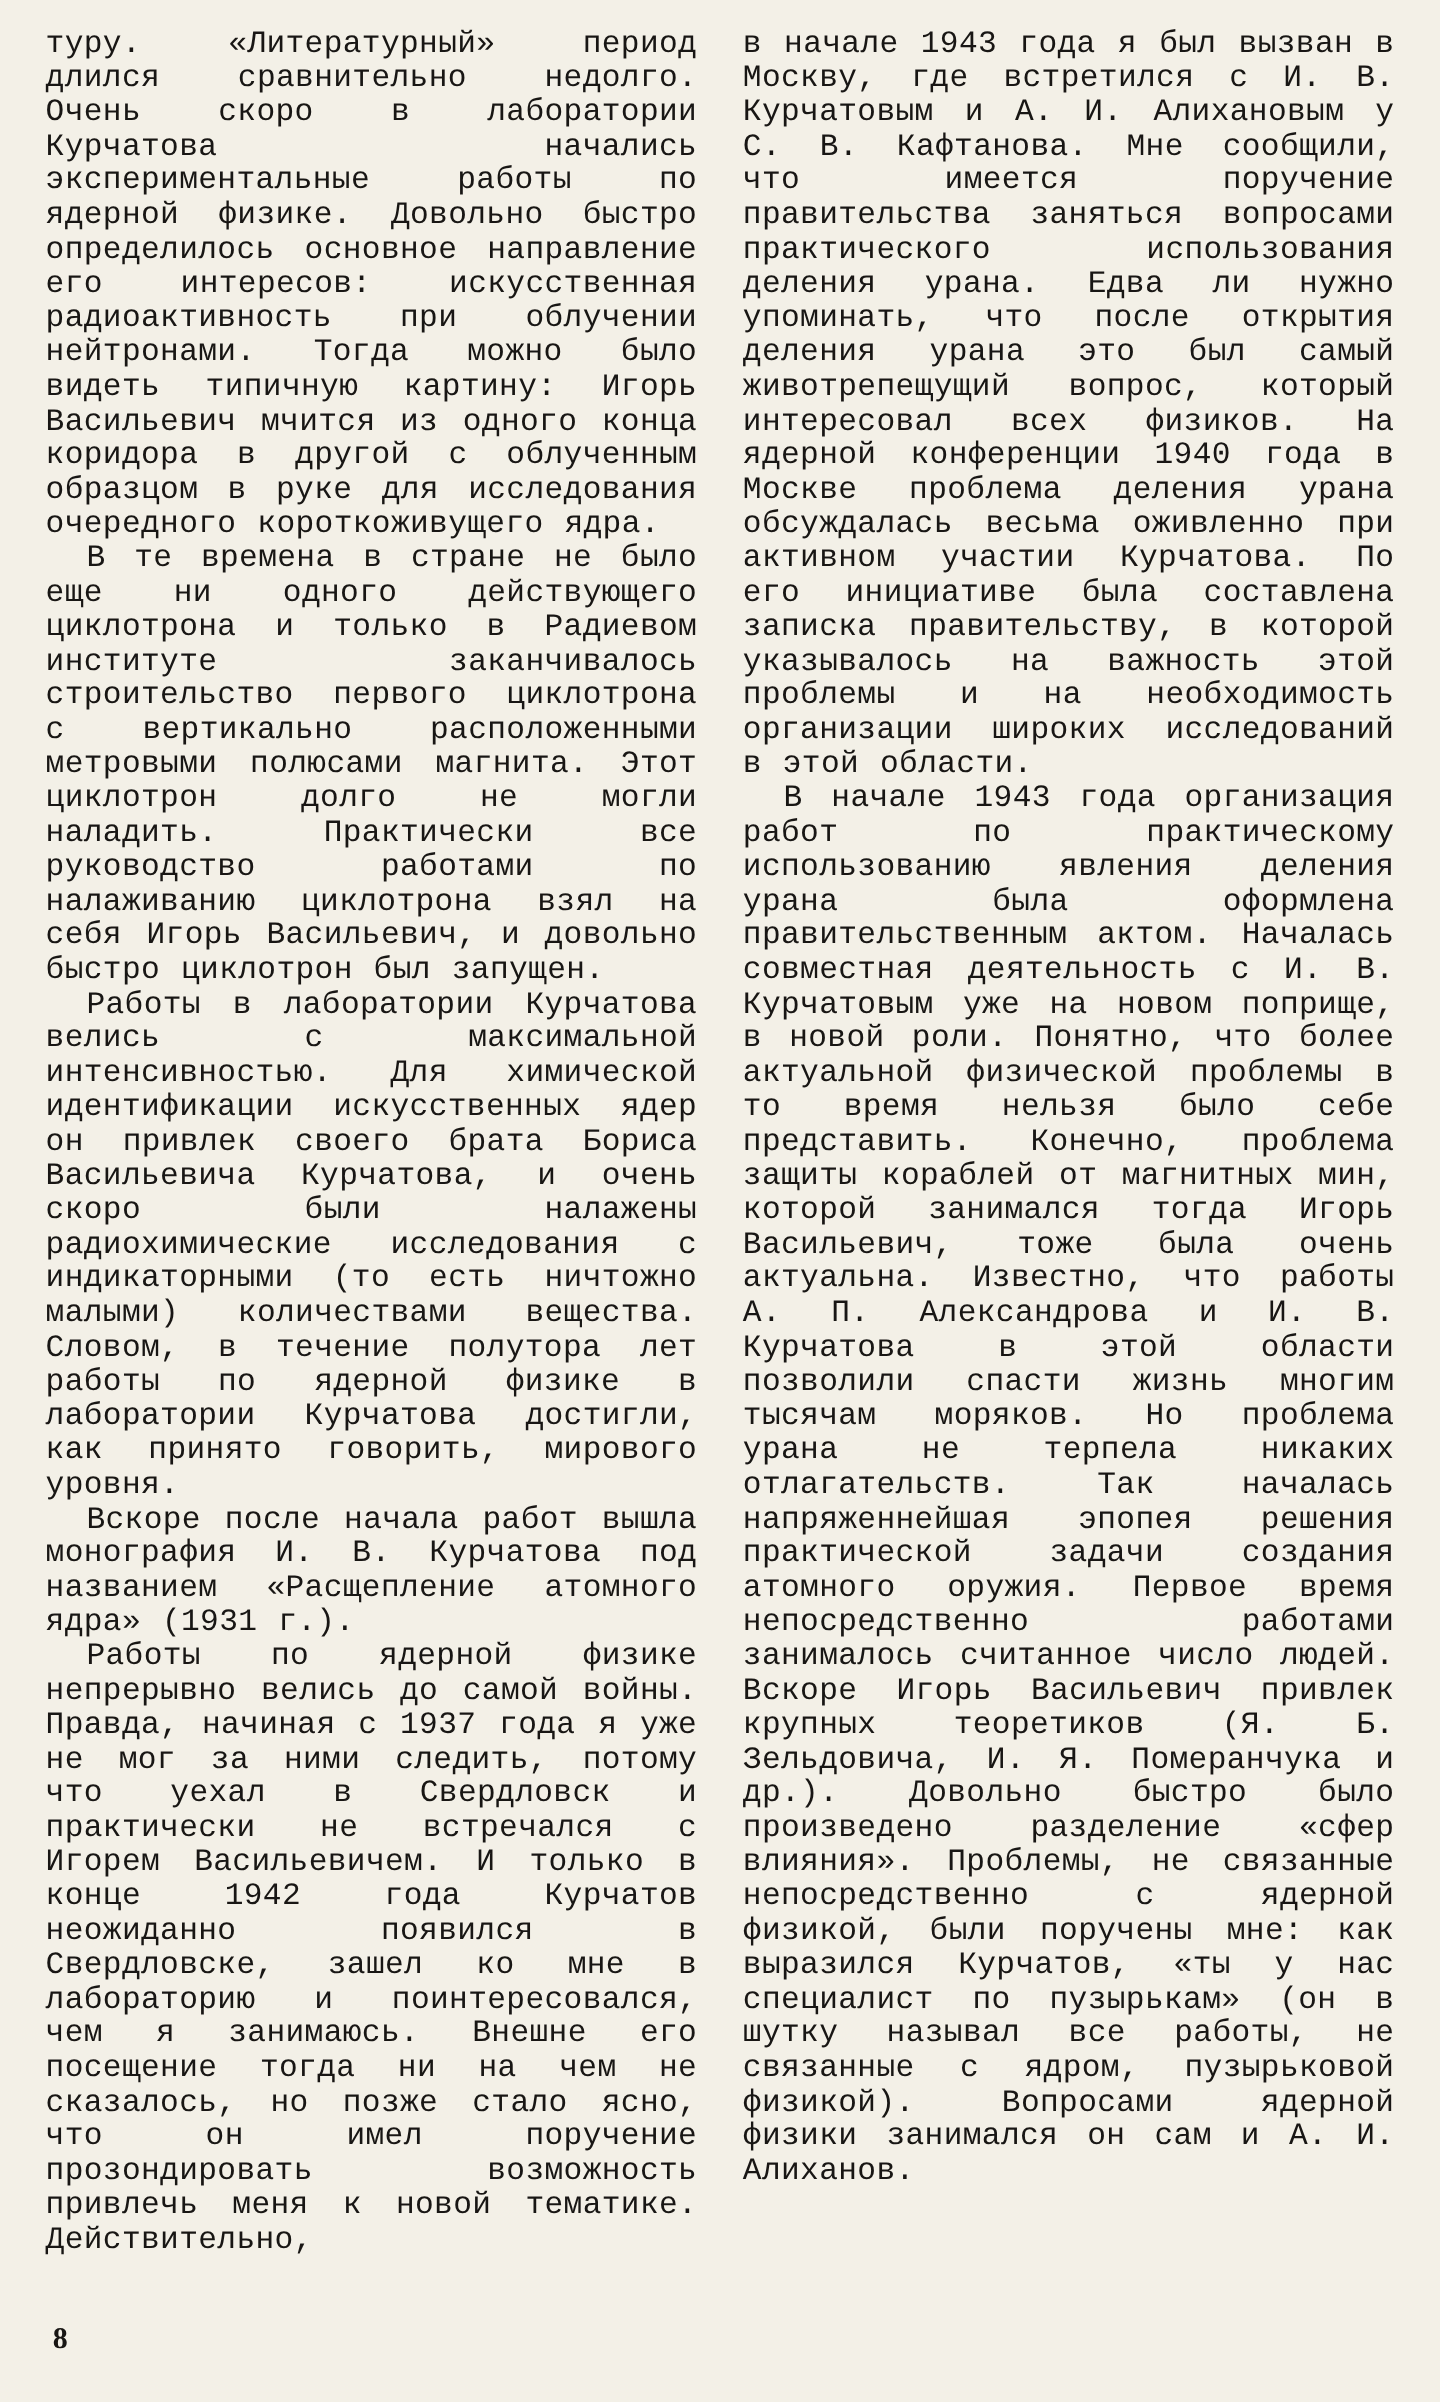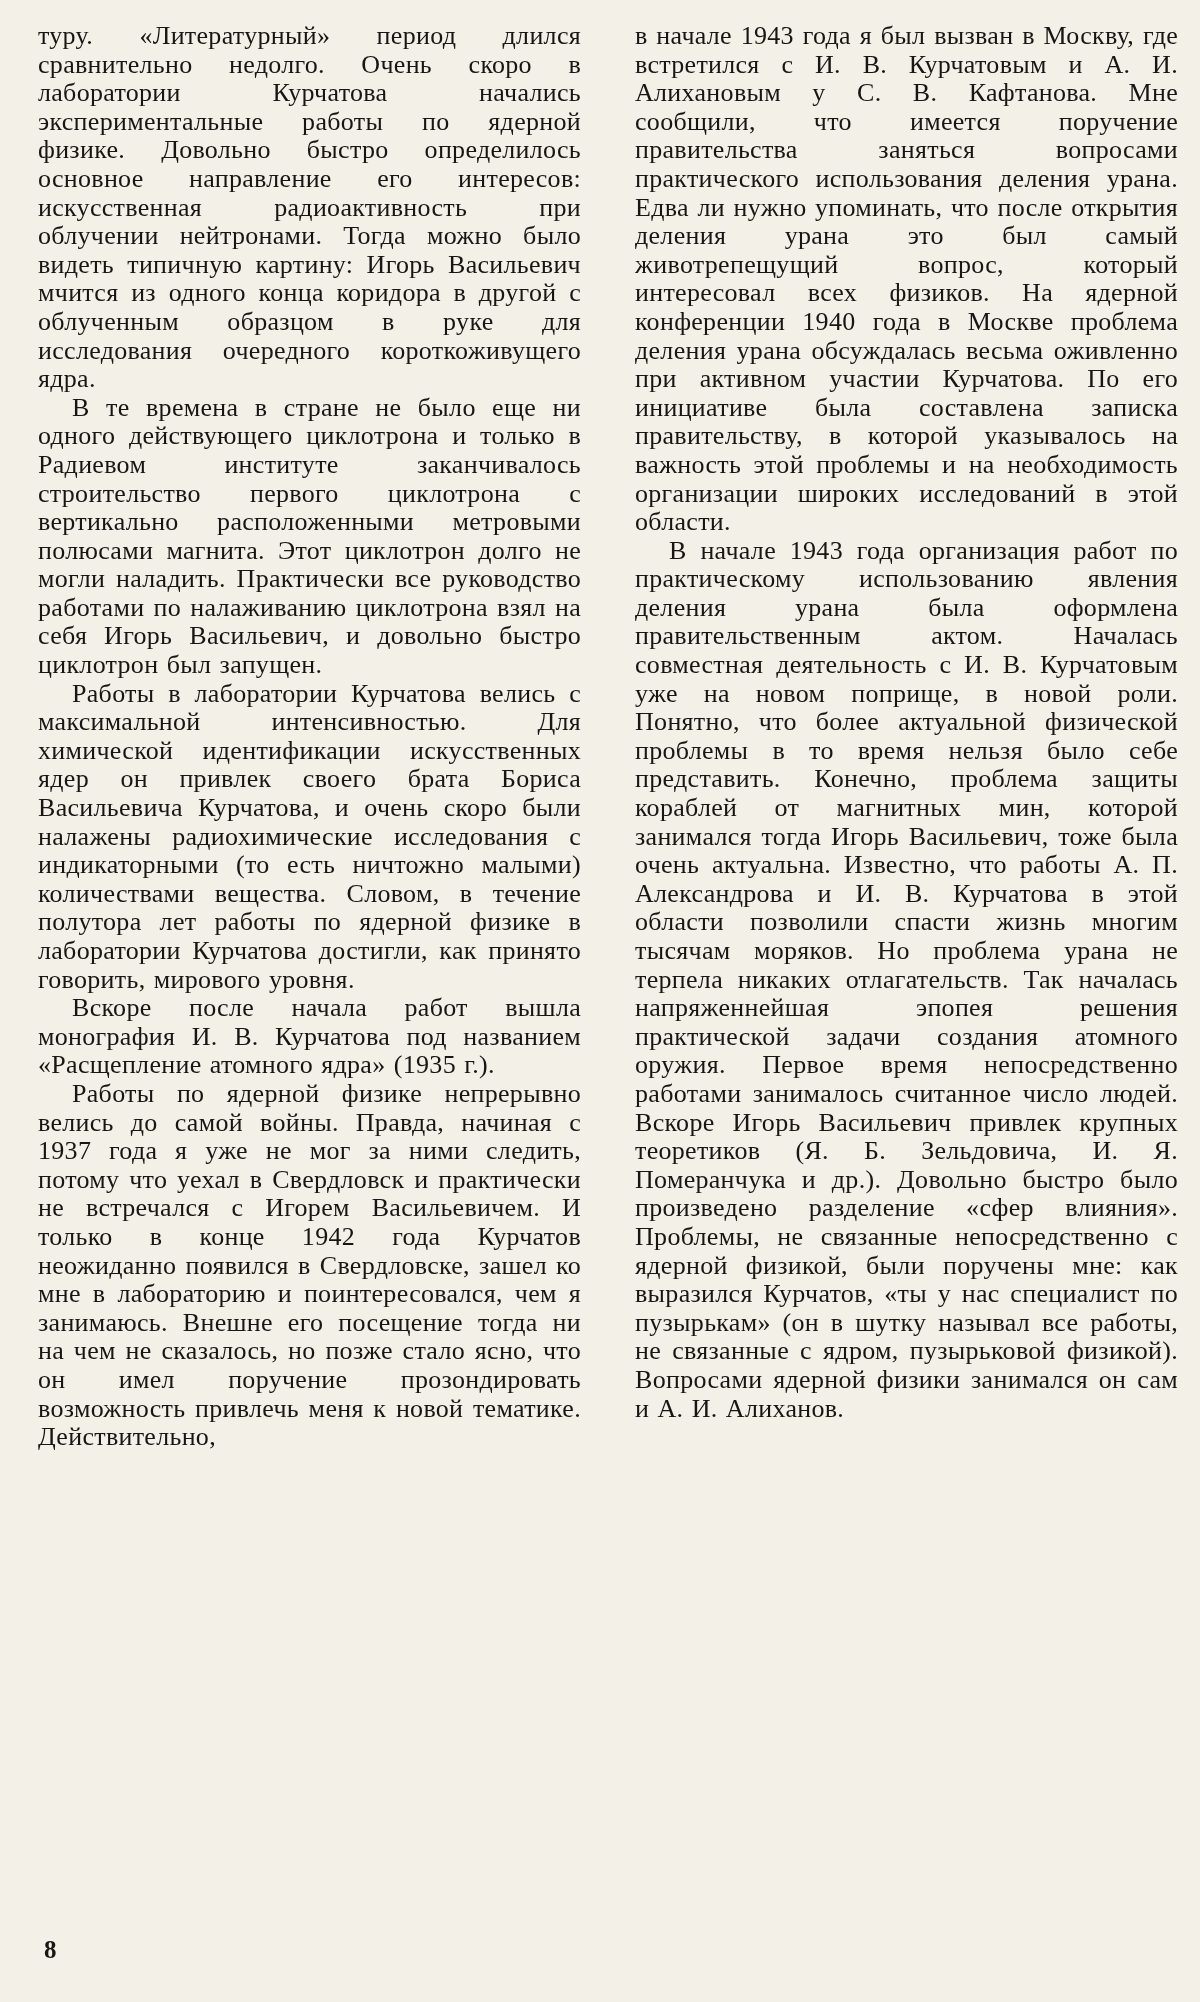--- a/index.html
+++ b/index.html
@@ -17,21 +17,22 @@
   }
   .page {
     box-sizing: border-box;
     width: 1200px;
     height: 2002px;
     padding: 22px 38px 0 38px;
     position: relative;
   }
   .columns {
     display: flex;
-    gap: 54px;
+    gap: 38px;
+    font-family: Liberation Mono, monospace;
   }
   .col {
     width: 543px;
     flex: 0 0 543px;
     text-align: justify;
     font-size: 26px;
     line-height: 28.6px;
     letter-spacing: 0.3px;
     word-spacing: 1.5px;
     hyphens: auto;
@@ -58,21 +59,21 @@
 </style>
 </head>
 <body>
 
 <div class="page">
   <div class="columns">
     <div class="col">
         <p class="no-indent">туру. «Литературный» период длился сравнительно недолго. Очень скоро в лаборатории Курчатова начались экспериментальные работы по ядерной физике. Довольно быстро определилось основное направление его интересов: искусственная радиоактивность при облучении нейтронами. Тогда можно было видеть типичную картину: Игорь Васильевич мчится из одного конца коридора в другой с облученным образцом в руке для исследования очередного короткоживущего ядра.</p>
         <p class="indent">В те времена в стране не было еще ни одного действующего циклотрона и только в Радиевом институте заканчивалось строительство первого циклотрона с вертикально расположенными метровыми полюсами магнита. Этот циклотрон долго не могли наладить. Практически все руководство работами по налаживанию циклотрона взял на себя Игорь Васильевич, и довольно быстро циклотрон был запущен.</p>
         <p class="indent">Работы в лаборатории Курчатова велись с максимальной интенсивностью. Для химической идентификации искусственных ядер он привлек своего брата Бориса Васильевича Курчатова, и очень скоро были налажены радиохимические исследования с индикаторными (то есть ничтожно малыми) количествами вещества. Словом, в течение полутора лет работы по ядерной физике в лаборатории Курчатова достигли, как принято говорить, мирового уровня.</p>
-        <p class="indent">Вскоре после начала работ вышла монография И. В. Курчатова под названием «Расщепление атомного ядра» (1935 г.).</p>
+        <p class="indent">Вскоре после начала работ вышла монография И. В. Курчатова под названием «Расщепление атомного ядра» (1931 г.).</p>
         <p class="indent">Работы по ядерной физике непрерывно велись до самой войны. Правда, начиная с 1937 года я уже не мог за ними следить, потому что уехал в Свердловск и практически не встречался с Игорем Васильевичем. И только в конце 1942 года Курчатов неожиданно появился в Свердловске, зашел ко мне в лабораторию и поинтересовался, чем я занимаюсь. Внешне его посещение тогда ни на чем не сказалось, но позже стало ясно, что он имел поручение прозондировать возможность привлечь меня к новой тематике. Действительно,</p>
       </div>
     <div class="col">
         <p class="no-indent">в начале 1943 года я был вызван в Москву, где встретился с И. В. Курчатовым и А. И. Алихановым у С. В. Кафтанова. Мне сообщили, что имеется поручение правительства заняться вопросами практического использования деления урана. Едва ли нужно упоминать, что после открытия деления урана это был самый животрепещущий вопрос, который интересовал всех физиков. На ядерной конференции 1940 года в Москве проблема деления урана обсуждалась весьма оживленно при активном участии Курчатова. По его инициативе была составлена записка правительству, в которой указывалось на важность этой проблемы и на необходимость организации широких исследований в этой области.</p>
         <p class="indent">В начале 1943 года организация работ по практическому использованию явления деления урана была оформлена правительственным актом. Началась совместная деятельность с И. В. Курчатовым уже на новом поприще, в новой роли. Понятно, что более актуальной физической проблемы в то время нельзя было себе представить. Конечно, проблема защиты кораблей от магнитных мин, которой занимался тогда Игорь Васильевич, тоже была очень актуальна. Известно, что работы А. П. Александрова и И. В. Курчатова в этой области позволили спасти жизнь многим тысячам моряков. Но проблема урана не терпела никаких отлагательств. Так началась напряженнейшая эпопея решения практической задачи создания атомного оружия. Первое время непосредственно работами занималось считанное число людей. Вскоре Игорь Васильевич привлек крупных теоретиков (Я. Б. Зельдовича, И. Я. Померанчука и др.). Довольно быстро было произведено разделение «сфер влияния». Проблемы, не связанные непосредственно с ядерной физикой, были поручены мне: как выразился Курчатов, «ты у нас специалист по пузырькам» (он в шутку называл все работы, не связанные с ядром, пузырьковой физикой). Вопросами ядерной физики занимался он сам и А. И. Алиханов.</p>
       </div>
   </div>
   <div class="page-number">8</div>
 </div>
 

